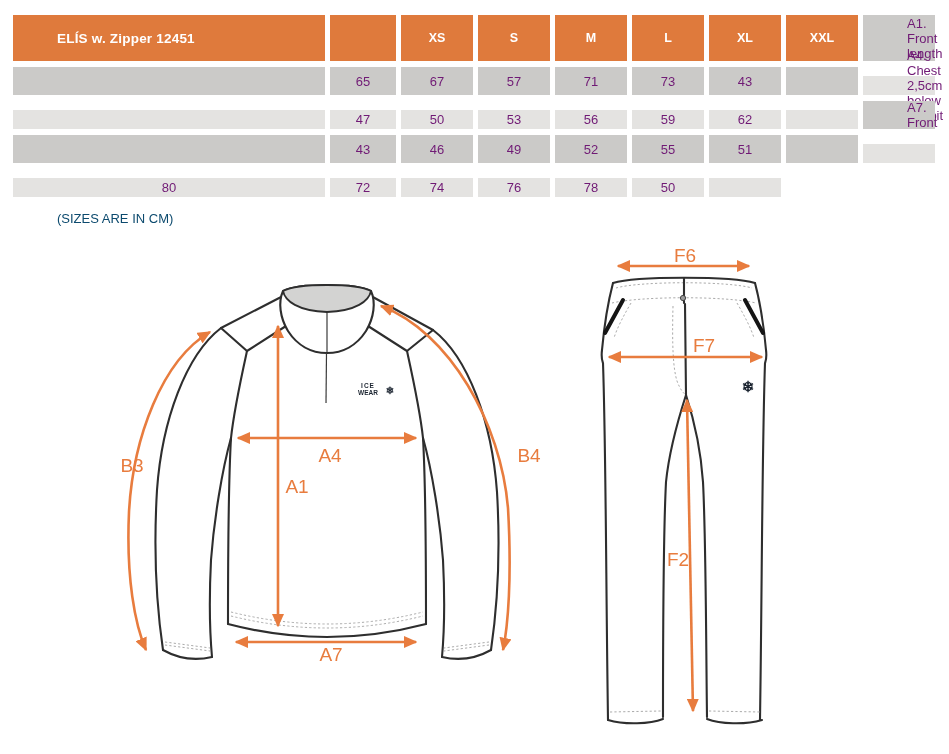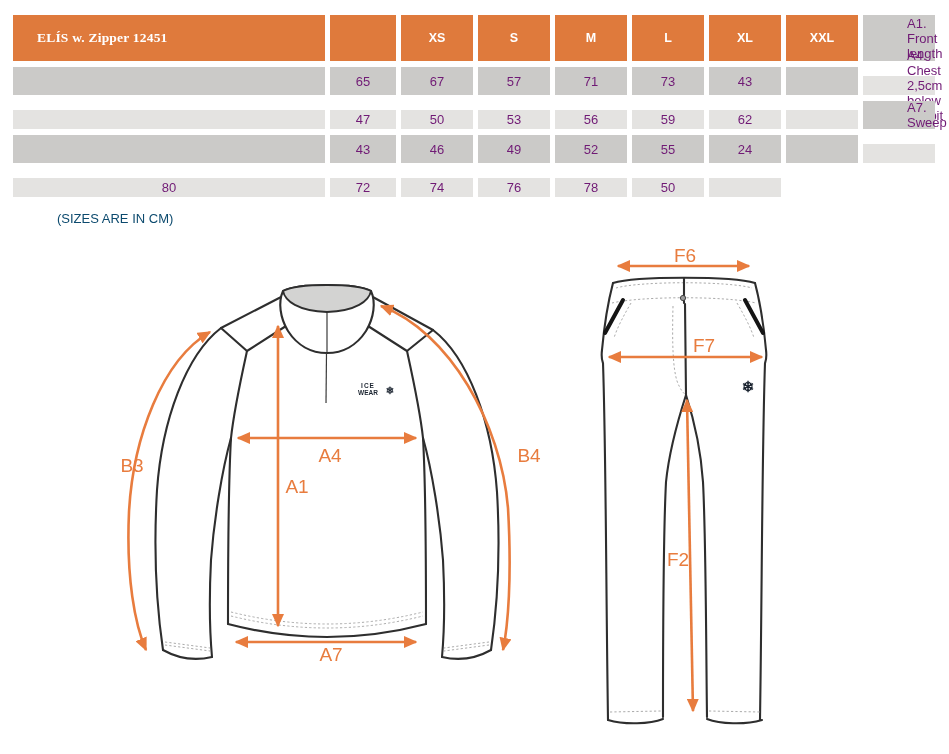--- a/index.html
+++ b/index.html
@@ -4,21 +4,21 @@
 <style>
   html,body{margin:0;padding:0;background:#fff;}
   .stage{position:relative;width:949px;height:754px;background:#fff;overflow:hidden;
          font-family:"Liberation Sans",sans-serif;}
   .size-table{position:absolute;left:13px;top:15px;display:grid;
               grid-template-columns:312px 66px repeat(7,72px);
               grid-template-rows:46px repeat(4,28px);
               column-gap:5px;row-gap:6px;}
   .hcell{background:#DF7A3C;color:#fff;font-weight:bold;font-size:12.5px;
          display:flex;align-items:center;justify-content:center;}
-  .hcell.title{justify-content:flex-start;padding-left:24px;font-size:13.5px;letter-spacing:.2px;font-family:Liberation Serif, serif;}
+  .hcell.title{justify-content:flex-start;padding-left:44px;font-size:13.5px;letter-spacing:.2px;}
   .cell{font-size:13px;color:#701a75;display:flex;align-items:center;justify-content:center;}
   .cell.label{justify-content:flex-start;padding-left:44px;}
   .rd{background:#CBCAC8;}
   .rl{background:#E4E3E1;margin-top:9px;}
   .note{position:absolute;left:57px;top:211px;font-size:13px;color:#0c4a6e;}
   .diagram-svg{position:absolute;left:0;top:240px;}
   .art{stroke:#2E2E2E;stroke-width:2.1;fill:none;stroke-linecap:round;stroke-linejoin:round;}
   .artfill{stroke:#2E2E2E;stroke-width:2.1;fill:#fff;stroke-linejoin:round;}
   .stitch{stroke:#ABABAB;stroke-width:1;fill:none;stroke-dasharray:2.2 2.2;}
   .zip{stroke:#3A3A3A;stroke-width:1.2;fill:none;}
@@ -56,28 +56,28 @@
     <div class="cell label rl">A4. Chest 2,5cm below armpit</div>
     <div class="cell rl"></div>
     <div class="cell rl">47</div>
     <div class="cell rl">50</div>
     <div class="cell rl">53</div>
     <div class="cell rl">56</div>
     <div class="cell rl">59</div>
     <div class="cell rl">62</div>
     <div class="cell rl"></div>
 
-    <div class="cell label rd">A7. Sweep</div>
+    <div class="cell label rd">A7. Front</div>
     <div class="cell rd"></div>
     <div class="cell rd">43</div>
     <div class="cell rd">46</div>
     <div class="cell rd">49</div>
     <div class="cell rd">52</div>
     <div class="cell rd">55</div>
-    <div class="cell rd">24</div>
+    <div class="cell rd">51</div>
     <div class="cell rd"></div>
 
     <div class="cell rl"></div>
     <div class="cell rl">80</div>
     <div class="cell rl">72</div>
     <div class="cell rl">74</div>
     <div class="cell rl">76</div>
     <div class="cell rl">78</div>
     <div class="cell rl">50</div>
     <div class="cell rl"></div>

